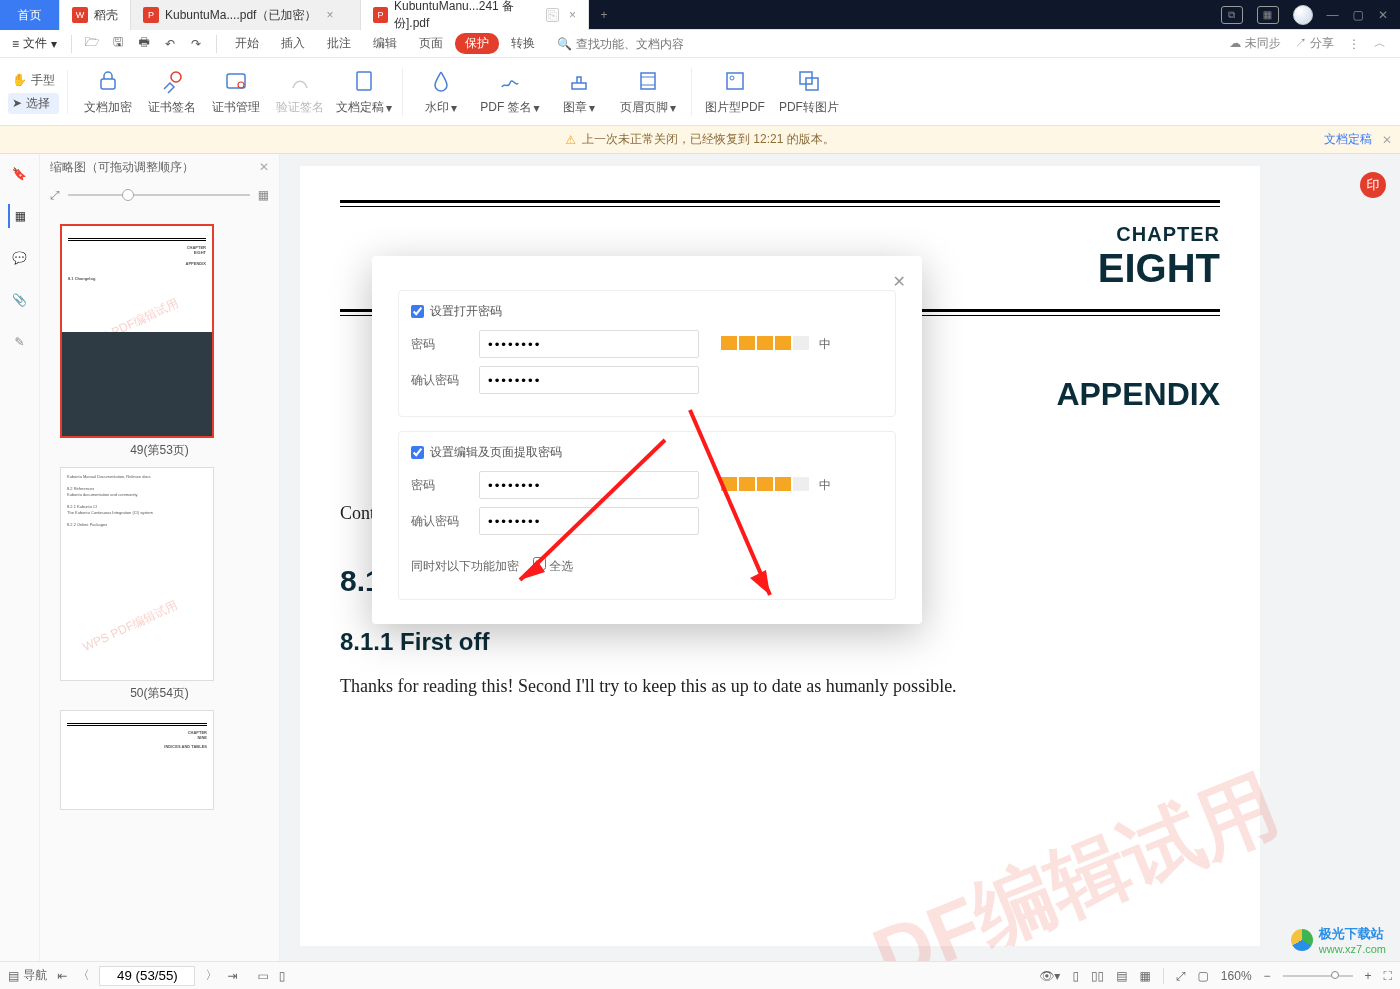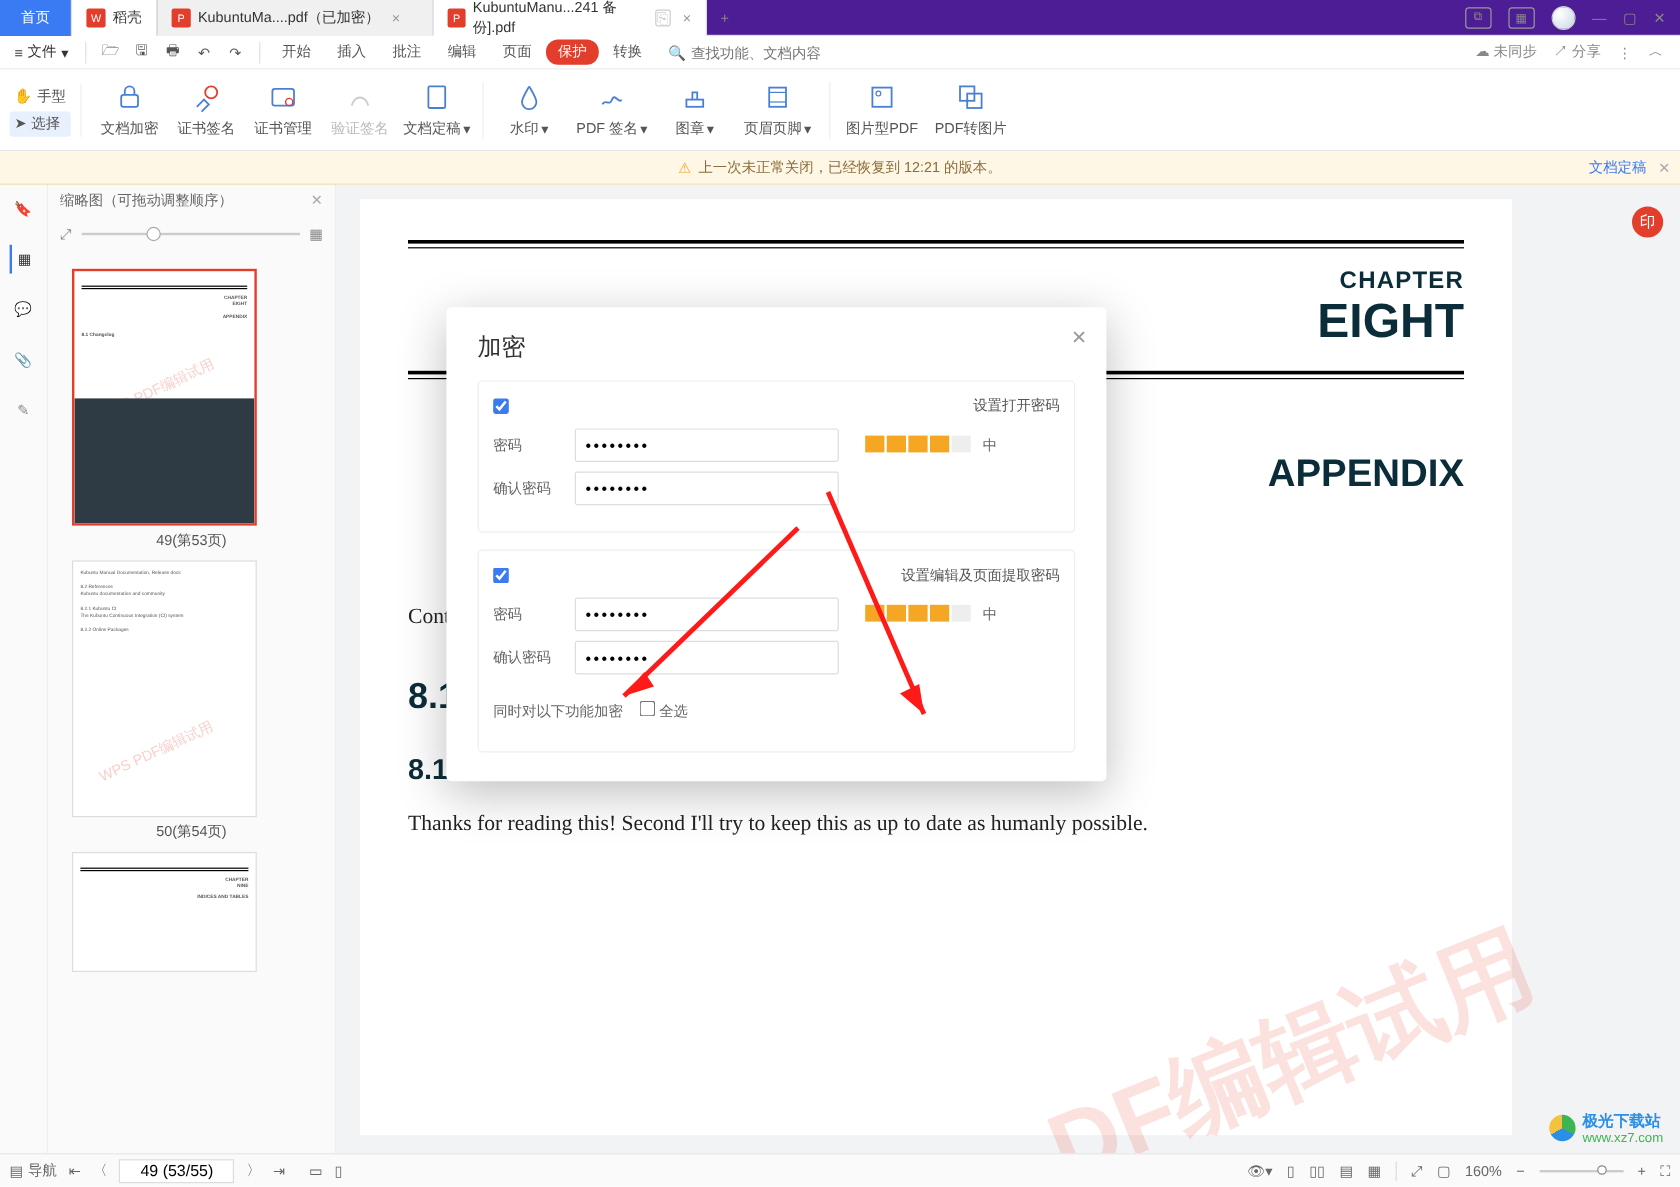--- a/index.html
+++ b/index.html
@@ -1,19 +1,19 @@
 <!DOCTYPE html>
 <html><head>
 <meta charset="utf-8">
 <style>
 * { margin: 0; padding: 0; box-sizing: border-box; font-family: "Microsoft YaHei", sans-serif; }
 body { width: 1400px; height: 989px; background: #fff; overflow: hidden; position: relative; font-size: 12px; color: #333; }
 
 
-.titlebar { height: 30px; background: #4c1d95; display: flex; align-items: center; border-bottom: 1px solid #e0e0e0; }
+.titlebar { height: 30px; background: #0f172a; display: flex; border-bottom: 1px solid #e0e0e0; }
 .tab { height: 30px; display: flex; align-items: center; padding: 0 12px; border-right: 1px solid #e0e0e0; gap: 6px; cursor: pointer; }
 .tab.home { background: #3a7af2; color: #fff; width: 60px; justify-content: center; }
 .tab.shell { background: #fff; }
 .tab.doc { background: #f0f0f0; }
 .tab.active { background: #fff; }
 .tab .icon { width: 16px; height: 16px; display: inline-flex; align-items: center; justify-content: center; }
 .red-icon { background: #e33e2b; color: #fff; border-radius: 2px; font-size: 9px; }
 .tab .close { color: #999; margin-left: 4px; }
 .tab .badge { width: 14px; height: 14px; border: 1px solid #ccc; border-radius: 2px; display: inline-flex; align-items: center; justify-content: center; color: #ccc; }
 .addtab { width: 30px; display: flex; align-items: center; justify-content: center; color: #888; cursor: pointer; }
@@ -81,21 +81,21 @@
 .ptxt { font-size: 18px; color: #222; margin-top: 20px; font-family: Georgia, serif; }
 .ptxt a { color: #2a6fb5; text-decoration: none; }
 .bigwm { position: absolute; right: -30px; bottom: 10px; font-size: 80px; color: rgba(226,62,43,.15); transform: rotate(-22deg); font-weight: bold; pointer-events:none; }
 .redcirc { position: absolute; right: 14px; top: 18px; width: 26px; height: 26px; background: #e33e2b; border-radius: 50%; color: #fff; display: flex; align-items: center; justify-content: center; font-size: 13px; }
 
 
 .dlg { position: absolute; left: 372px; top: 256px; width: 550px; background: #fff; border-radius: 4px; box-shadow: 0 10px 40px rgba(0,0,0,.25); padding: 20px 26px 24px; z-index: 50; }
 .dlg .title { font-size: 20px; color: #333; }
 .dlg .close { position: absolute; right: 16px; top: 16px; color: #999; cursor: pointer; font-size: 16px; }
 .group { border: 1px solid #eee; border-radius: 4px; margin-top: 14px; padding: 12px 12px 14px; }
-.grouphdr { display: flex; align-items: center; gap: 6px; color: #555; margin-bottom: 10px; justify-content: space-between; }
+.grouphdr { display: flex; align-items: center; gap: 6px; color: #555; margin-bottom: 10px; }
 .grouphdr input[type=checkbox] { accent-color: #3a7af2; }
 .field { display: flex; align-items: center; gap: 14px; margin: 8px 0; }
 .field .flabel { width: 54px; color: #666; text-align: left; }
 .field input[type=password] { width: 220px; height: 28px; border: 1px solid #ddd; border-radius: 2px; padding: 0 8px; letter-spacing: 2px; }
 .strength { display: flex; gap: 2px; margin-left: 8px; }
 .strength .seg { width: 16px; height: 14px; background: #eee; }
 .strength .seg.on { background: #f5a623; }
 .strength .txt { margin-left: 8px; color: #666; }
 .encopts { margin-top: 22px; color: #666; }
 .encopts .optshdr { display:flex; align-items:center; gap: 14px; margin-bottom:10px; }
@@ -381,21 +381,20 @@
       <div class="ptxt" style="margin-top:90px;">Conte</div>
       <div class="h1" style="margin-top:40px;">8.1  Changelog</div>
       <div class="h2">8.1.1  First off</div>
       <div class="ptxt">Thanks for reading this! Second I'll try to keep this as up to date as humanly possible.</div>
       <div class="bigwm">DF编辑试用</div>
     </div>
   </div>
 </div>
 
 <div class="dlg">
-  <div class="title">加密</div>
   <div class="close">✕</div>
 
   <div class="group">
     <label class="grouphdr">
       <input type="checkbox" checked="" style="">
       <span>设置打开密码</span>
     </label>
     <div class="field">
       <div class="flabel">密码</div>
       <input type="password" value="••••••••" style="">

